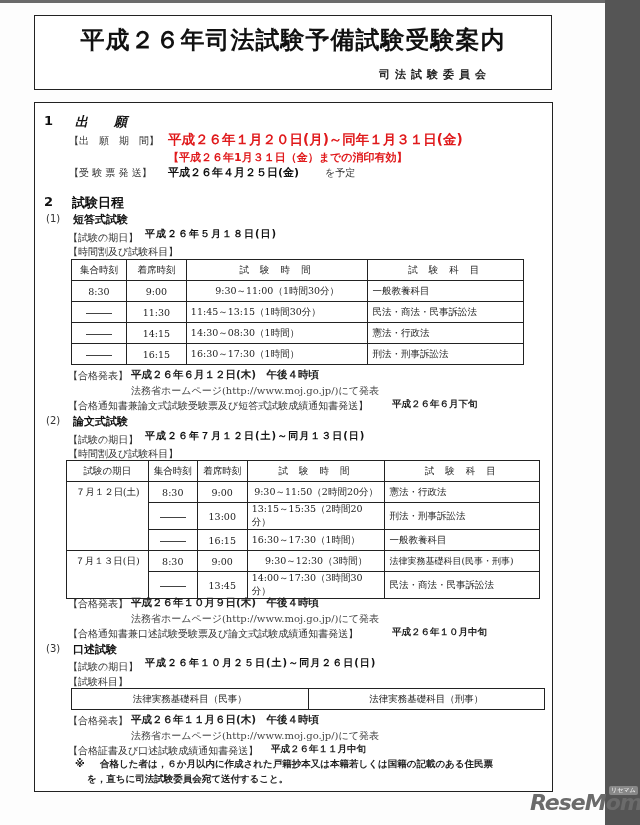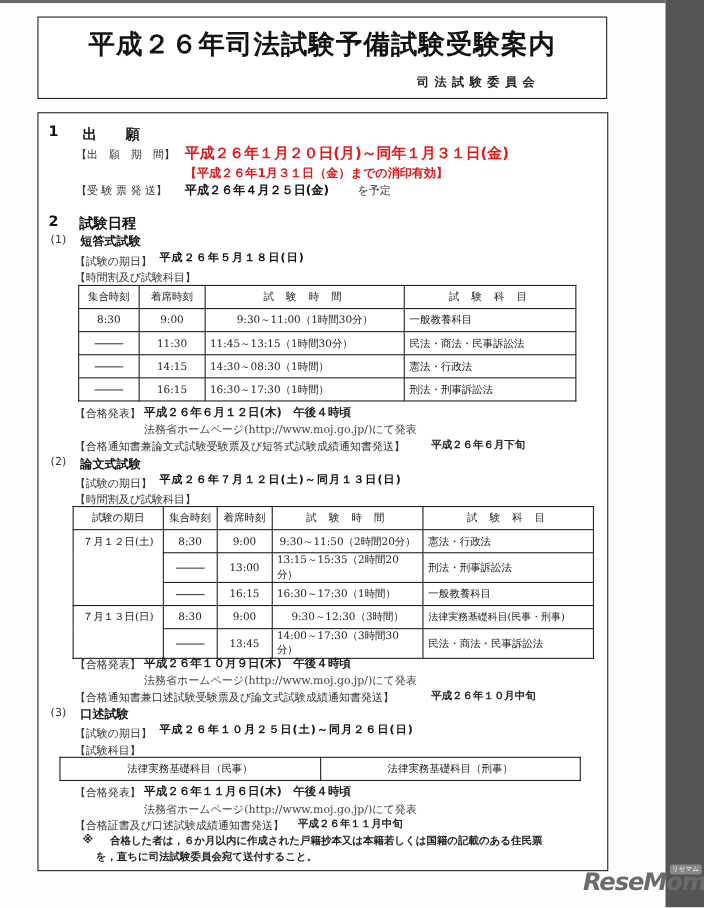--- a/index.html
+++ b/index.html
@@ -45,21 +45,21 @@
 <div class="sidebar"></div>
 
 <div class="title-box">
   <div class="title">平成２６年司法試験予備試験受験案内</div>
   <div class="org abs">司法試験委員会</div>
 </div>
 
 <div class="body-box">
 
   <div class="abs sec" style="left:9px; top:10px;">1</div>
-  <div class="abs sec" style="left:40px; top:10px;">出　　願</div>
+  <div class="abs sec" style="left:40px; top:10px;font-style:italic;">出　　願</div>
 
   <div class="abs lbl" style="left:34px; top:31px;">【出　願　期　間】</div>
   <div class="abs red" style="left:133px; top:28px; font-size:13.5px;">平成２６年１月２０日(月)～同年１月３１日(金)</div>
   <div class="abs red" style="left:133px; top:47px; font-size:11px;">【平成２６年1月３１日（金）までの消印有効】</div>
 
   <div class="abs lbl" style="left:34px; top:63px;">【受 験 票 発 送】</div>
   <div class="abs val" style="left:133px; top:62px;">平成２６年４月２５日(金)</div>
   <div class="abs lbl" style="left:290px; top:63px;">を予定</div>
 
   <div class="abs sec" style="left:9px; top:91px;">2</div>
@@ -134,21 +134,21 @@
       </colgroup>
     <tbody>
         <tr>
       <th class="tight">試験の期日</th>
       <th class="tight">集合時刻</th>
       <th class="tight">着席時刻</th>
       <th>試 験 時 間</th>
       <th>試 験 科 目</th>
     </tr>
     <tr>
-      <td rowspan="3" class="c" style="vertical-align:top; padding-top:4px;">７月１２日(土)</td>
+      <td rowspan="3" class="c" style="vertical-align:top; padding-top:4px;font-family:Liberation Serif, serif;">７月１２日(土)</td>
       <td class="c">8:30</td>
       <td class="c">9:00</td>
       <td class="c">9:30～11:50（2時間20分）</td>
       <td class="l">憲法・行政法</td>
     </tr>
     <tr>
       <td class="c"><span class="dash"></span></td>
       <td class="c">13:00</td>
       <td class="l">13:15～15:35（2時間20分）</td>
       <td class="l">刑法・刑事訴訟法</td>
@@ -180,21 +180,21 @@
   <div class="abs note" style="left:96px; top:509px;">法務省ホームページ(http://www.moj.go.jp/)にて発表</div>
   <div class="abs lbl" style="left:33px; top:524px;">【合格通知書兼口述試験受験票及び論文式試験成績通知書発送】</div>
   <div class="abs foot" style="left:357px; top:523px; font-size:9.5px;">平成２６年１０月中旬</div>
 
   <div class="abs paren" style="left:11px; top:540px;">(3)</div>
   <div class="abs sub" style="left:38px; top:539px;">口述試験</div>
   <div class="abs lbl" style="left:33px; top:557px;">【試験の期日】</div>
   <div class="abs bigval" style="left:110px; top:553px;">平成２６年１０月２５日(土)～同月２６日(日)</div>
   <div class="abs lbl" style="left:33px; top:572px;">【試験科目】</div>
 
-  <table class="t" style="left:19px; top:585px; width:474px;padding-left:24px;">
+  <table class="t" style="left:36px; top:585px; width:474px;padding-left:24px;">
     <colgroup>
         <col style="width:237px">
         <col style="width:237px">
       </colgroup>
     <tbody>
         <tr>
       <td class="c">法律実務基礎科目（民事）</td>
       <td class="c">法律実務基礎科目（刑事）</td>
     </tr>
   </tbody>

